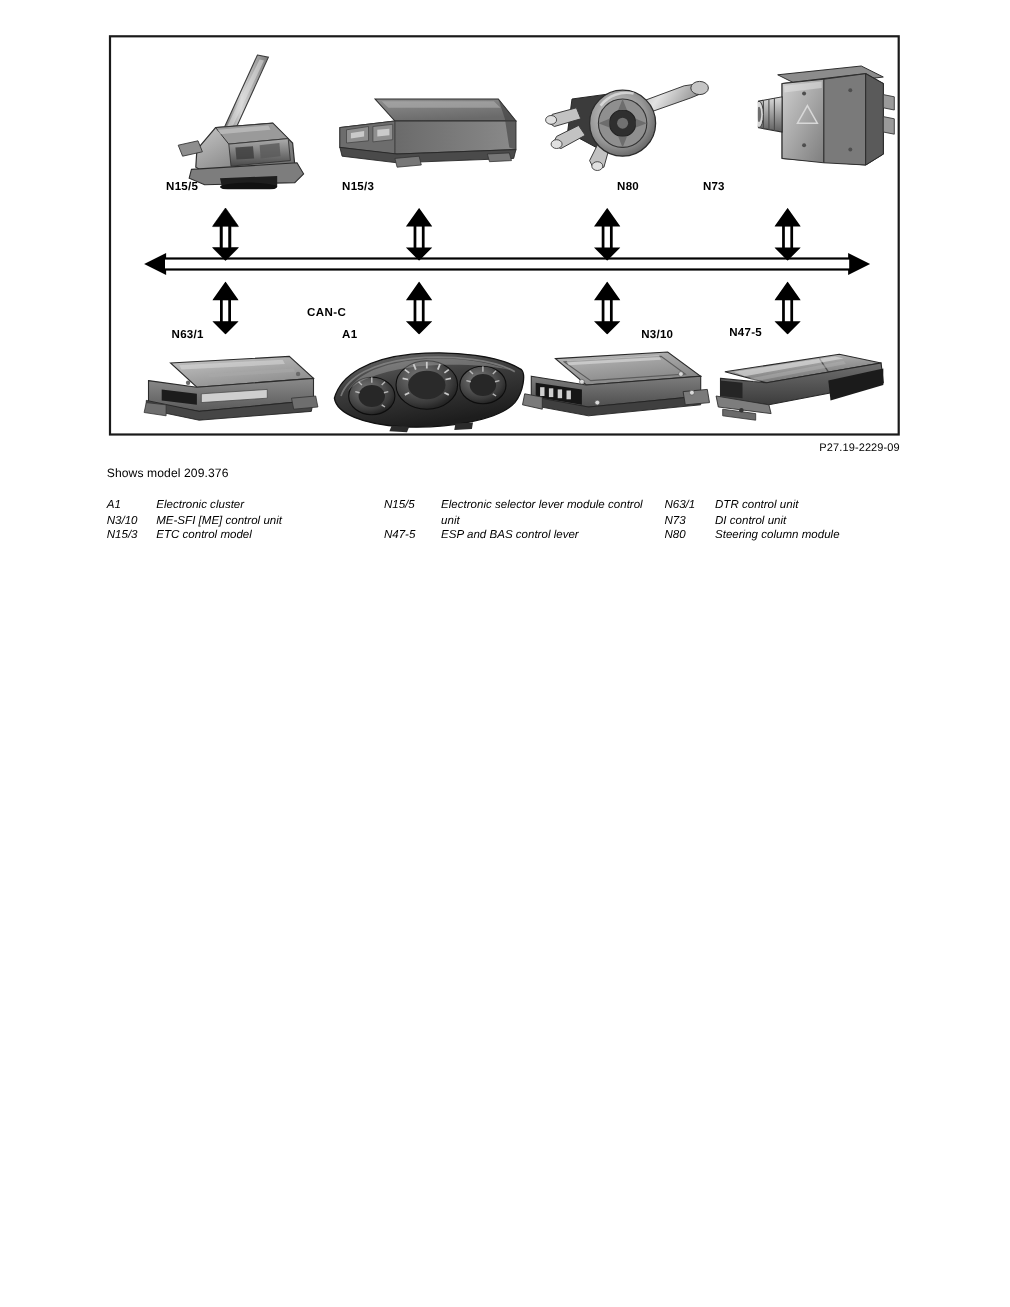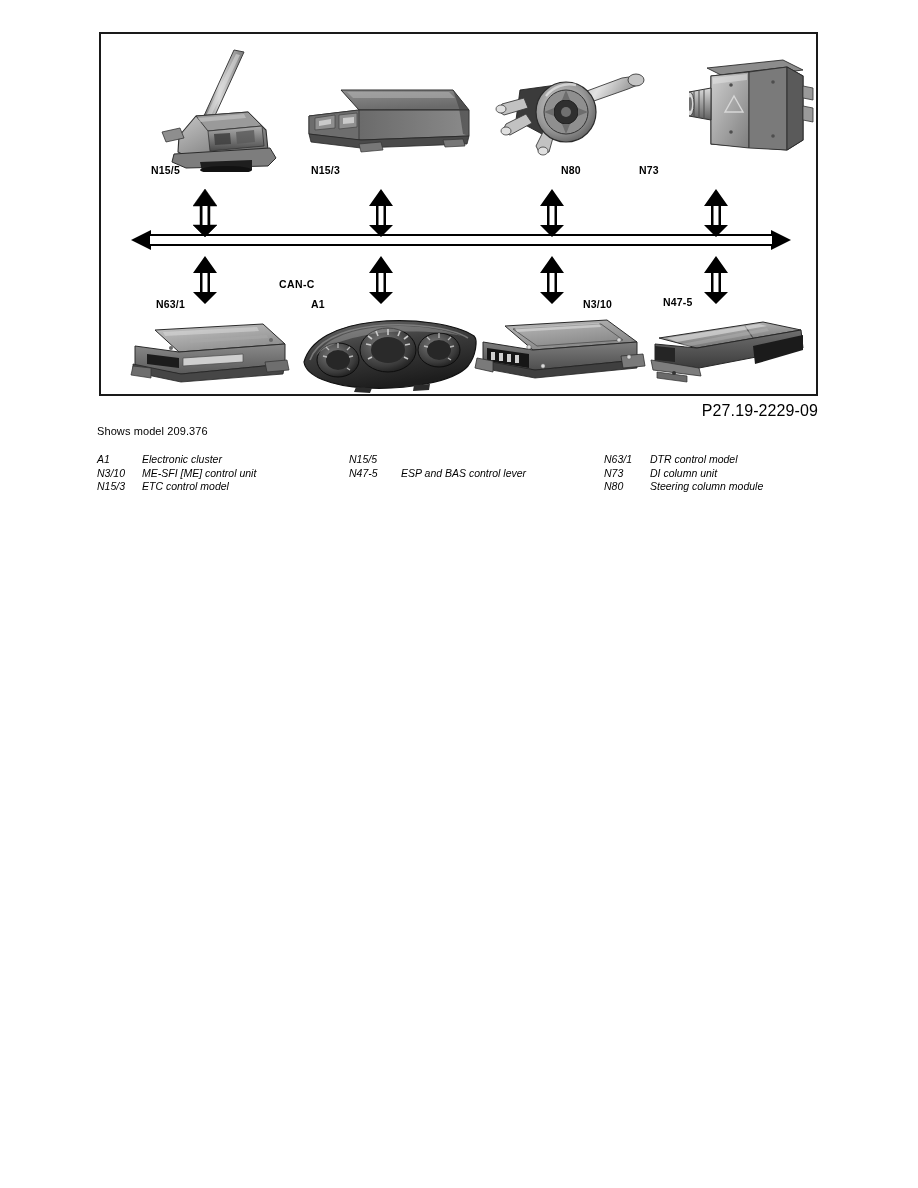--- a/index.html
+++ b/index.html
@@ -66,21 +66,21 @@
   }
   .connector svg { display: block; }
 
   
   #figure-ref {
     position: absolute;
     left: 0;
     top: 402px;
     width: 818px;
     text-align: right;
-    font-size: 16px;
+    font-size: 10px;
     letter-spacing: 0.1px;
   }
   #shows-model {
     position: absolute;
     left: 97px;
     top: 425px;
     font-size: 11px;
     font-weight: normal;
     letter-spacing: 0.1px;
   }
@@ -564,35 +564,36 @@
     </div>
     <div class="legend-row">
       <span class="legend-code">N15/3</span>
       <span class="legend-desc">ETC control model</span>
     </div>
   </div>
 
   <div class="legend-col col-2">
     <div class="legend-row">
       <span class="legend-code">N15/5</span>
+      <span class="legend-desc">Electronic selector lever module control unit</span>
     </div>
     <div class="legend-row">
       <span class="legend-code">N47-5</span>
       <span class="legend-desc">ESP and BAS control lever</span>
     </div>
   </div>
 
   <div class="legend-col col-3">
     <div class="legend-row">
       <span class="legend-code">N63/1</span>
-      <span class="legend-desc">DTR control model</span>
+      <span class="legend-desc">DTR control unit</span>
     </div>
     <div class="legend-row">
       <span class="legend-code">N73</span>
-      <span class="legend-desc">DI column unit</span>
+      <span class="legend-desc">DI control unit</span>
     </div>
     <div class="legend-row">
       <span class="legend-code">N80</span>
       <span class="legend-desc">Steering column module</span>
     </div>
   </div>
 
 </div>
 
 </body></html>

